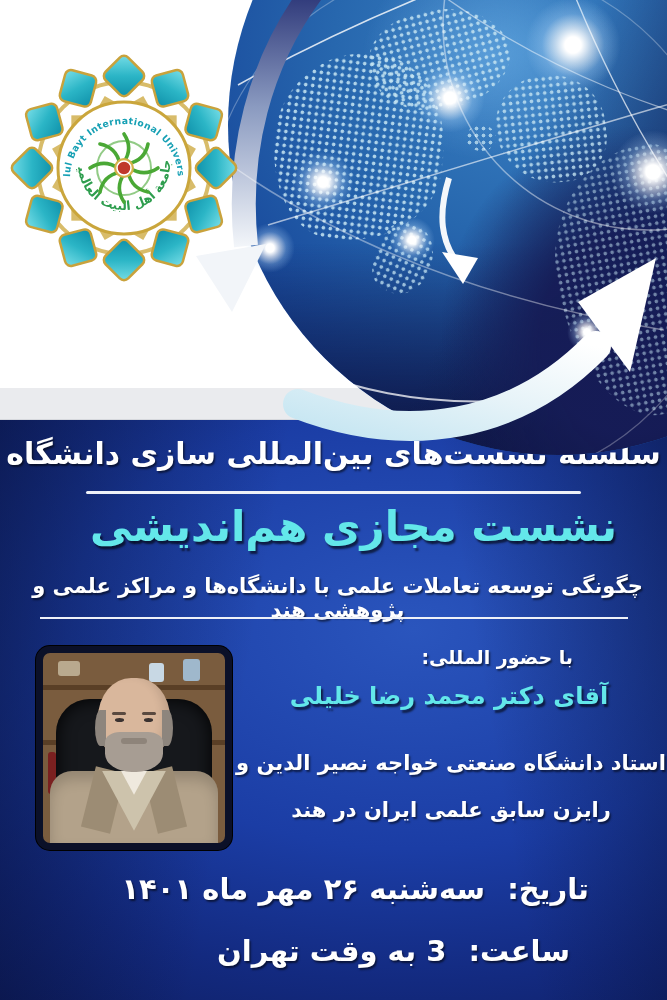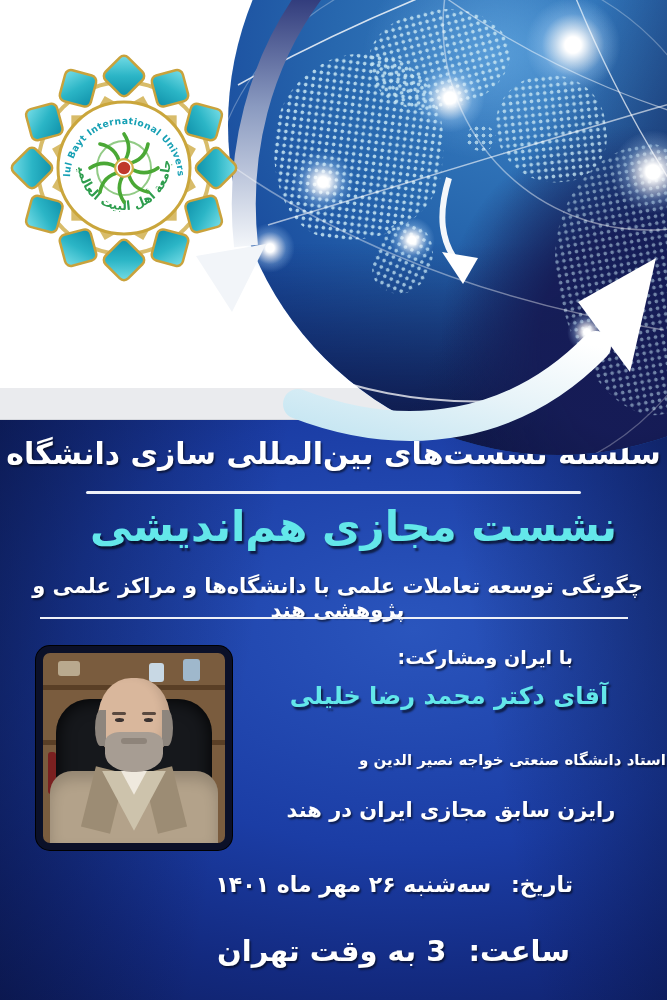--- a/index.html
+++ b/index.html
@@ -60,24 +60,24 @@
   .t-cyan  { color:#63e7ea; font-weight:bold; text-shadow:2px 2.5px 2px rgba(0,0,0,.6);margin-left:20px; }
 
   .series-title { top:16px; left:0; width:667px; text-align:center; font-size:30px; }
   .underline-1  { top:71px; left:86px; width:495px; height:3px; background:#eef1f8; border-radius:2px; }
   .event-title  { top:82px; left:0; width:667px; text-align:center; font-size:42px; }
   .topic        { top:154px; left:0; width:667px; text-align:center; font-size:21px;padding-left:8px; }
   .underline-2  { top:197px; left:40px; width:588px; height:2px; background:#eef1f8; }
 
   .intro-label  { top:226px; right:94px; font-size:19px; }
   .speaker-name { top:262px; right:5px; width:426px; text-align:center; font-size:24px; }
-  .affil-1      { top:331px; right:1px; width:430px; text-align:right; font-size:15px; font-weight:bold; }
+  .affil-1      { top:331px; right:1px; width:430px; text-align:center; font-size:21px; font-weight:bold; }
   .affil-2      { top:378px; right:1px; width:430px; text-align:center; font-size:21px; font-weight:bold; }
 
-  .schedule-date { top:452px; right:94px; font-size:22px; }
+  .schedule-date { top:452px; right:78px; font-size:29px; }
   .schedule-time { top:514px; right:97px; font-size:29px; }
   .sched-label { margin-left:12px; }
 
   
   .photo-frame { left:36px; top:226px; width:196px; height:204px; border:7px solid #0b1028;
                  border-radius:14px; overflow:hidden; background:#7a5c3e; box-shadow:0 0 0 1px #000; }
   .photo-frame * { position:absolute; }
   .shelf { left:0; width:100%; height:5px; background:#5a3f26; }
   .shelf.s1 { top:17%; } .shelf.s2 { top:46%; }
   .obj { border-radius:3px; }
@@ -332,24 +332,24 @@
         <div class="brow bl"></div>
         <div class="brow br"></div>
         <div class="eye el"></div>
         <div class="eye er"></div>
         <div class="mouthzone">
           <div class="stache"></div>
         </div>
       </div>
     </div>
 
-    <div class="intro-label t-white">با ایران ومشارکت:</div>
+    <div class="intro-label t-white">با حضور المللی:</div>
     <div class="speaker-name t-cyan">آقای دکتر محمد رضا خلیلی</div>
     <div class="affil-1 t-white">استاد دانشگاه صنعتی خواجه نصیر الدین و</div>
-    <div class="affil-2 t-white">رایزن سابق مجازی ایران در هند</div>
+    <div class="affil-2 t-white">رایزن سابق علمی ایران در هند</div>
 
     <div class="schedule-date t-white">
       <span class="sched-label">تاریخ:</span>
       <span>سه‌شنبه ۲۶ مهر ماه ۱۴۰۱</span>
     </div>
     <div class="schedule-time t-white">
       <span class="sched-label">ساعت:</span>
       <span>3 به وقت تهران</span>
     </div>
 

